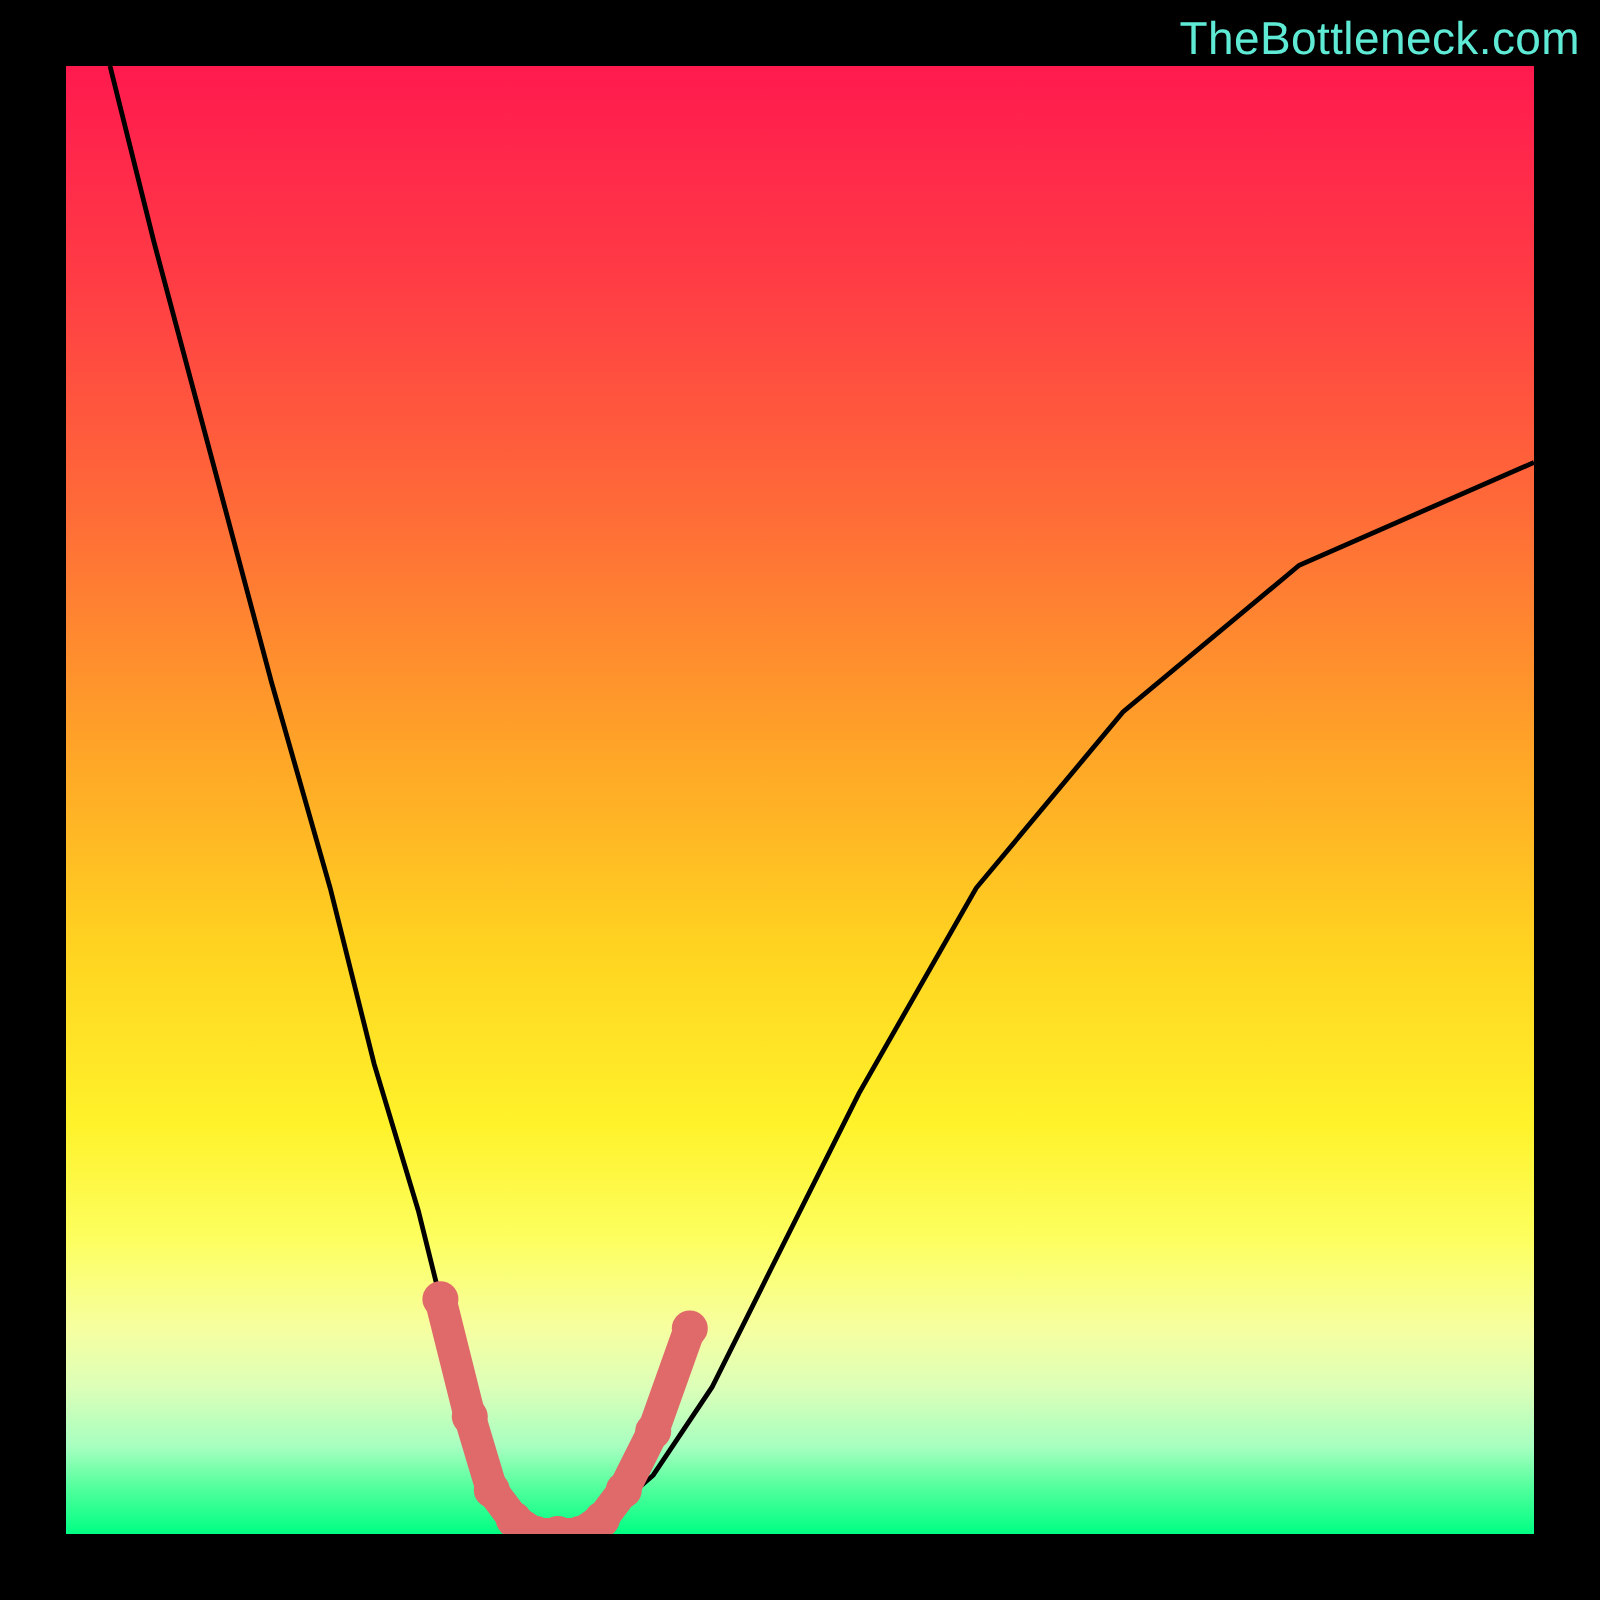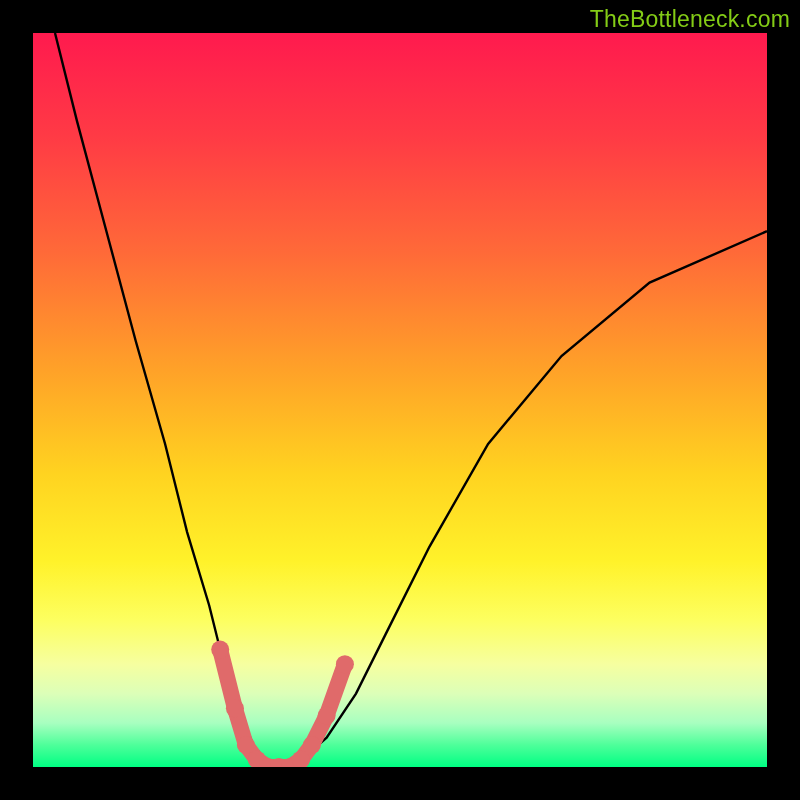--- a/index.html
+++ b/index.html
@@ -39,21 +39,21 @@
       #dcffb8 90%,
       #a8ffc0 94%,
       #4eff9a 97%,
       #00ff83 100%
     );
   }
   .watermark {
     position: absolute;
     top: 6px;
     right: 10px;
-    color: #84cc16;
+    color: #5eead4;
     font-size: 23px;
     letter-spacing: 0.2px;
     font-weight: 400;
     user-select: none;
   }
   svg.curve {
     position: absolute;
     top: 0;
     left: 0;
   }

